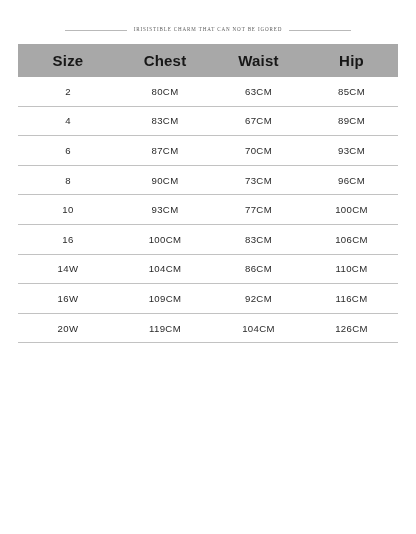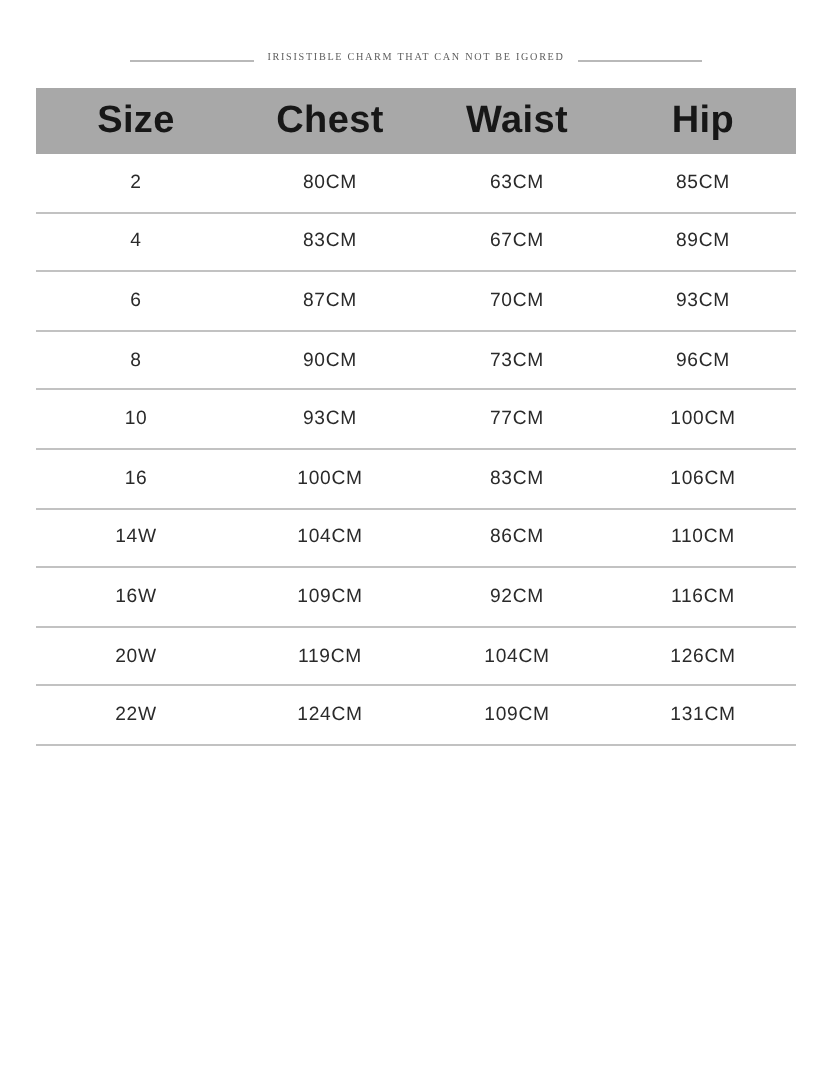--- a/index.html
+++ b/index.html
@@ -61,21 +61,21 @@
     table-layout: fixed;
   }
   .size-table col.c-size  { width: 100px; }
   .size-table col.c-chest { width: 94px; }
   .size-table col.c-waist { width: 93px; }
   .size-table col.c-hip   { width: 93px; }
 
   .size-table thead th {
     background: #a8a8a8;
     color: #171717;
-    font-size: 19px;
+    font-size: 15px;
     font-weight: bold;
     height: 33px;
     padding: 0;
     text-align: center;
     vertical-align: middle;
     border: none;
     letter-spacing: 0.2px;
   }
 
   .size-table tbody td {
@@ -168,22 +168,16 @@
           <td>109CM</td>
           <td>92CM</td>
           <td>116CM</td>
         </tr>
         <tr>
           <td>20W</td>
           <td>119CM</td>
           <td>104CM</td>
           <td>126CM</td>
         </tr>
-        <tr>
-          <td>22W</td>
-          <td>124CM</td>
-          <td>109CM</td>
-          <td>131CM</td>
-        </tr>
       </tbody>
   </table>
 
 </div>
 
 </body></html>

